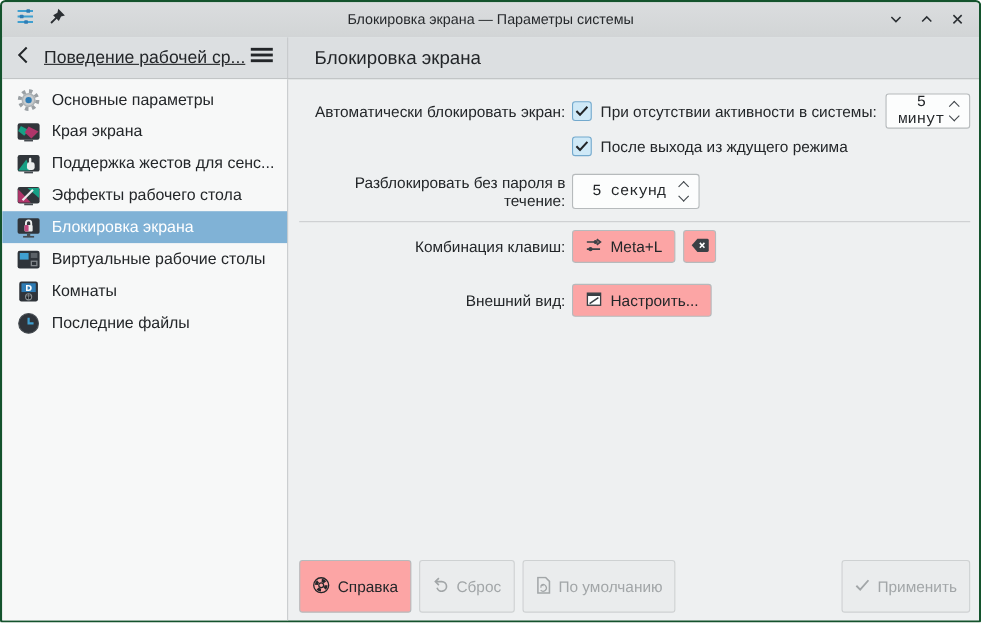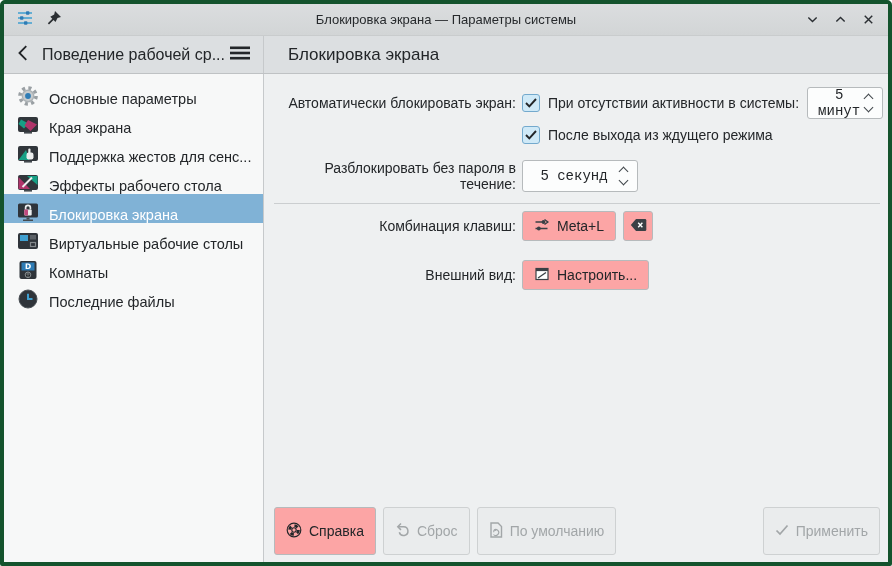--- a/index.html
+++ b/index.html
@@ -1,40 +1,40 @@
 <!DOCTYPE html>
 <html><head>
 <meta charset="utf-8">
 <style>
   html,body{margin:0;padding:0;background:#ffffff;}
   *{box-sizing:border-box;}
   .window{
     width:892px;height:566px;
-    border:4px solid #14532d;border-radius:5px 5px 2px 2px;
+    border:2px solid #14532d;border-radius:5px 5px 2px 2px;
     background:#eef0f1;display:flex;flex-direction:column;overflow:hidden;
     font-family:"Liberation Sans","DejaVu Sans",sans-serif;color:#232629;
   }
   
   .titlebar{flex:0 0 32px;background:linear-gradient(#dbdddf,#d2d5d6);
     border-bottom:1px solid #c9cccd;display:flex;align-items:center;padding:0 12px;}
   .tb-left{display:flex;align-items:center;gap:12px;width:120px;}
   .tb-title{flex:1;text-align:center;font-size:13px;color:#26292c;}
   .tb-controls{display:flex;align-items:center;gap:13px;width:120px;justify-content:flex-end;}
   .tb-controls svg{display:block;cursor:pointer;}
   
   .header-row{flex:0 0 38px;background:#dcdfe1;border-bottom:1px solid #bfc2c4;display:flex;}
   .sidebar-header{flex:0 0 260px;width:260px;display:flex;align-items:center;
-    padding:0 12px 0 10px;border-right:1px solid #c6c9cb;}
+    padding:0 12px 0 10px;border-right:1px solid #c6c9cb;text-decoration:underline;}
   .sh-title{flex:1;font-size:16px;margin-left:8px;white-space:nowrap;overflow:hidden;}
   .content-header{flex:1;display:flex;align-items:center;padding-left:24px;}
   .ch-title{font-size:17px;}
   
   .body{flex:1;display:flex;min-height:0;}
   .sidebar{flex:0 0 260px;width:260px;background:#f7f8f8;border-right:1px solid #c6c9cb;padding-top:4px;}
-  .side-item{height:29px;display:flex;align-items:flex-end;gap:10px;padding-left:13px;
+  .side-item{height:29px;display:flex;align-items:center;gap:10px;padding-left:13px;
     font-size:14.5px;cursor:pointer;white-space:nowrap;overflow:hidden;}
   .side-item.selected{background:#80b2d6;color:#ffffff;}
   .side-item .sicon{flex:0 0 22px;width:22px;height:22px;display:flex;align-items:center;justify-content:center;}
   
   .content{flex:1;display:flex;flex-direction:column;padding:13px 8px 7px 10px;min-width:0;}
   .row{display:flex;align-items:center;}
   .flabel{flex:0 0 242px;width:242px;text-align:right;margin-right:6px;font-size:14px;}
   .row1{height:32px;margin-bottom:5px;}
   .row2{height:21px;margin-bottom:15px;}
   .row3{height:32px;}

